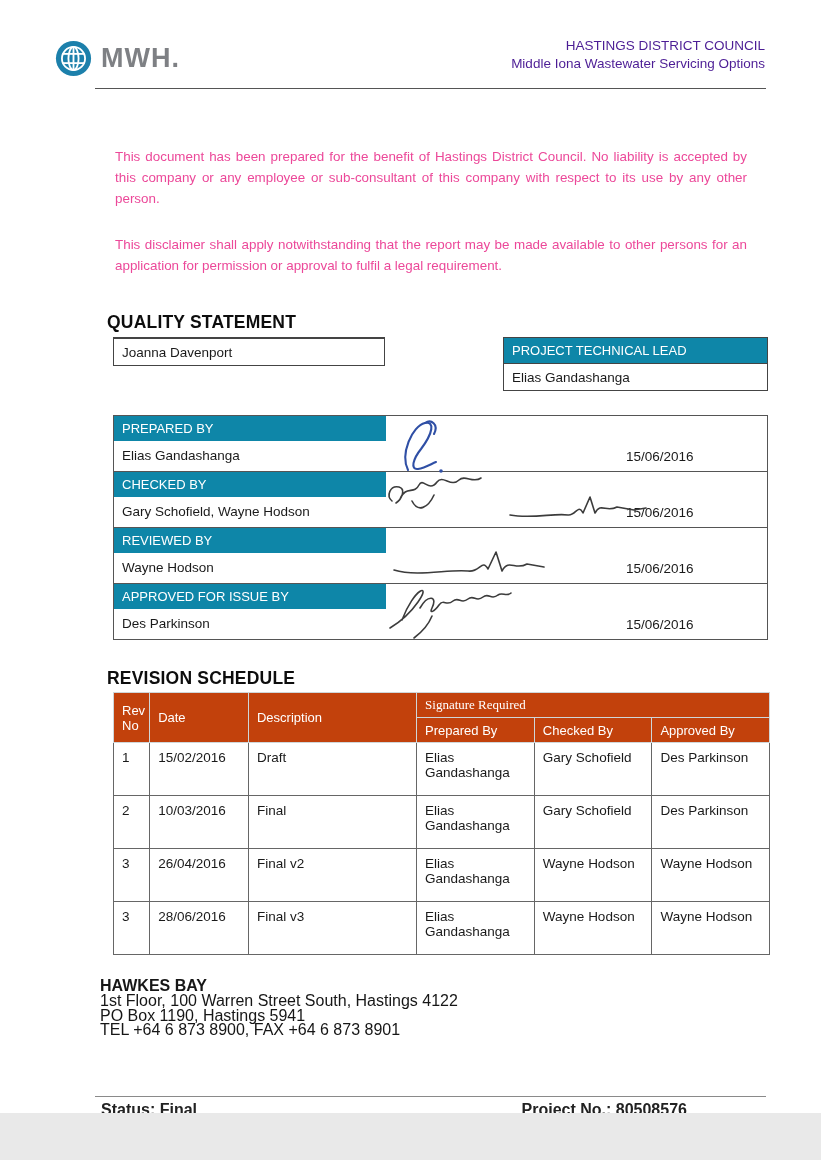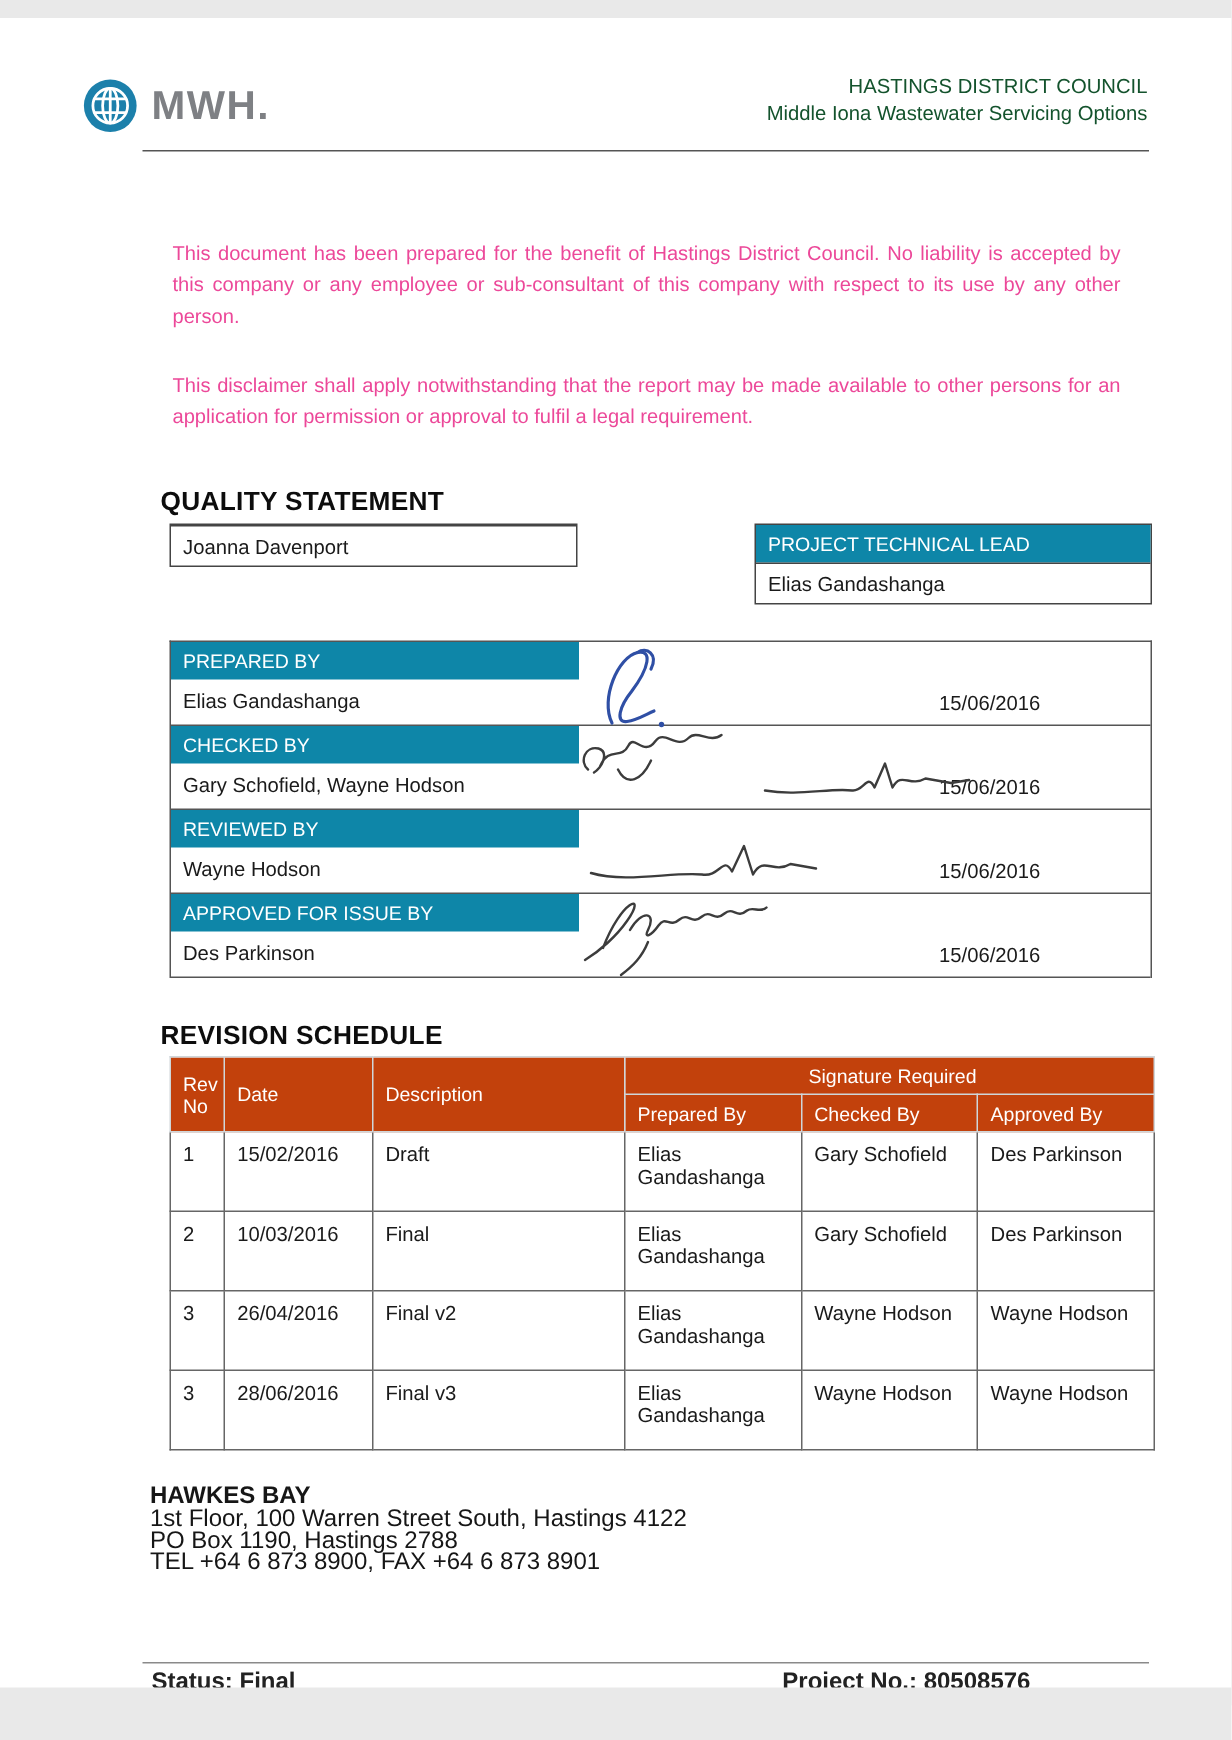--- a/index.html
+++ b/index.html
@@ -1,26 +1,26 @@
 <!DOCTYPE html>
 <html><head>
 <meta charset="utf-8">
 <style>
   * { margin:0; padding:0; box-sizing:border-box; }
   html,body { background:#e9e9e9; }
   .page {
-    position:relative; width:821px; height:1113px; margin:12px auto;
+    position:relative; width:821px; height:1113px; margin:0 auto;
     background:#ffffff; font-family:"Liberation Sans","DejaVu Sans",sans-serif;
     color:#1a1a1a; overflow:hidden;
   }
 
   
   .logo-wrap { position:absolute; left:55px; top:40px; display:flex; align-items:center; gap:9px; }
   .logo-text { font-size:27px; font-weight:bold; color:#7e8084; letter-spacing:1px; }
-  .header-right { position:absolute; right:56px; top:37px; text-align:right; font-size:13.5px; line-height:17.5px; color:#14532d; }
+  .header-right { position:absolute; right:56px; top:37px; text-align:right; font-size:13.5px; line-height:17.5px; color:#4c1d95; }
   .header-rule { position:absolute; left:95px; top:88px; width:671px; height:1px; background:#555; }
 
   
   .disclaimer { position:absolute; left:115px; width:632px; font-size:13.4px; line-height:20.8px; text-align:justify; color:#ec4899; }
   .disclaimer.p1 { top:147px; }
   .disclaimer.p2 { top:235px; }
 
   
   .section-heading { position:absolute; left:107px; font-size:17.5px; font-weight:bold; letter-spacing:0.2px; color:#0d0d0d; }
   .qs-heading { top:312px; }
@@ -40,21 +40,21 @@
   .signoff-name { position:absolute; left:8px; top:32px; font-size:13.5px; }
   .signoff-date { position:absolute; left:512px; top:33px; font-size:13.5px; }
   .sig { position:absolute; pointer-events:none; }
   .sig path { fill:none; stroke-linecap:round; stroke-linejoin:round; }
   .sig.blue path { stroke:#2f4fa5; stroke-width:2.1; }
   .sig.ink path { stroke:#3c3c3c; stroke-width:1.6; }
 
   
   table.rev { position:absolute; left:113px; top:692px; width:657px; border-collapse:collapse; font-size:13.5px; border:1px solid #444; }
   table.rev th { background:#c2410c; color:#fff; font-weight:normal; font-size:13px; text-align:left; padding:3px 4px 3px 8px; border:1px solid #cfd6d9; height:25px; }
-  table.rev th.group { text-align:center; }
+  table.rev th.group { text-align:left;font-family:Liberation Serif, serif; }
   table.rev td { border:1px solid #666; padding:7px 6px 0 8px; vertical-align:top; height:53px; background:#fff; }
 
   
   .office { position:absolute; left:100px; top:979px; font-size:16px; line-height:14.8px; color:#161616; }
   .office .name { font-weight:bold; }
   .footer-rule { position:absolute; left:95px; top:1096px; width:671px; height:1px; background:#8a8a8a; }
   .footer { position:absolute; left:101px; top:1103px; width:671px; display:flex; font-size:16px; line-height:13.5px; color:#222;font-weight:bold; }
   .footer .fl { flex:1; text-align:left; }
   .footer .fc { flex:1; text-align:center; }
   .footer .fr { flex:1; text-align:right; }
@@ -198,21 +198,21 @@
         <td>Elias Gandashanga</td>
         <td>Wayne Hodson</td>
         <td>Wayne Hodson</td>
       </tr>
     </tbody>
   </table>
 
   <div class="office">
     <div class="name">HAWKES BAY</div>
     <div>1st Floor, 100 Warren Street South, Hastings 4122</div>
-    <div>PO Box 1190, Hastings 2788</div>
+    <div>PO Box 1190, Hastings 5941</div>
     <div>TEL  +64 6 873 8900, FAX  +64 6 873 8901</div>
   </div>
 
   <div class="footer-rule"></div>
   <div class="footer">
     <div class="fl">
       <div>Status: Final</div>
       <div>Project No.: 80508576</div>
     </div>
     <div class="fc">

